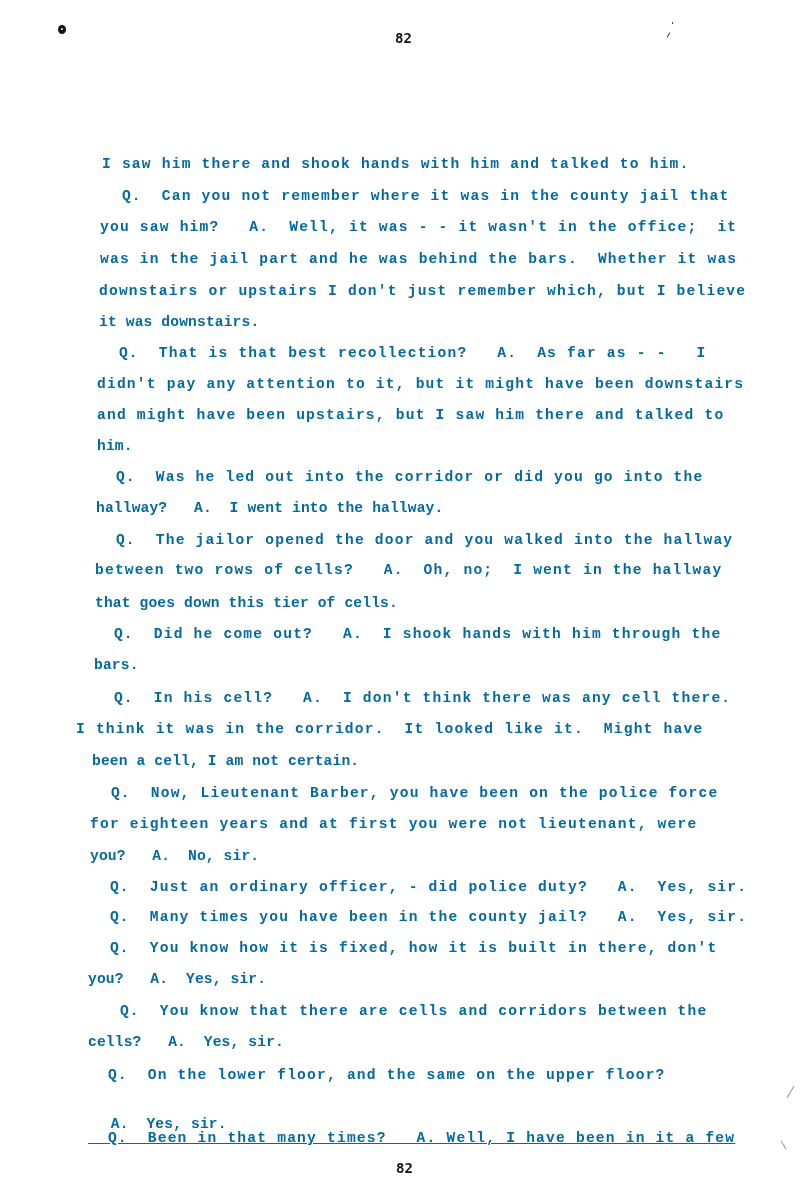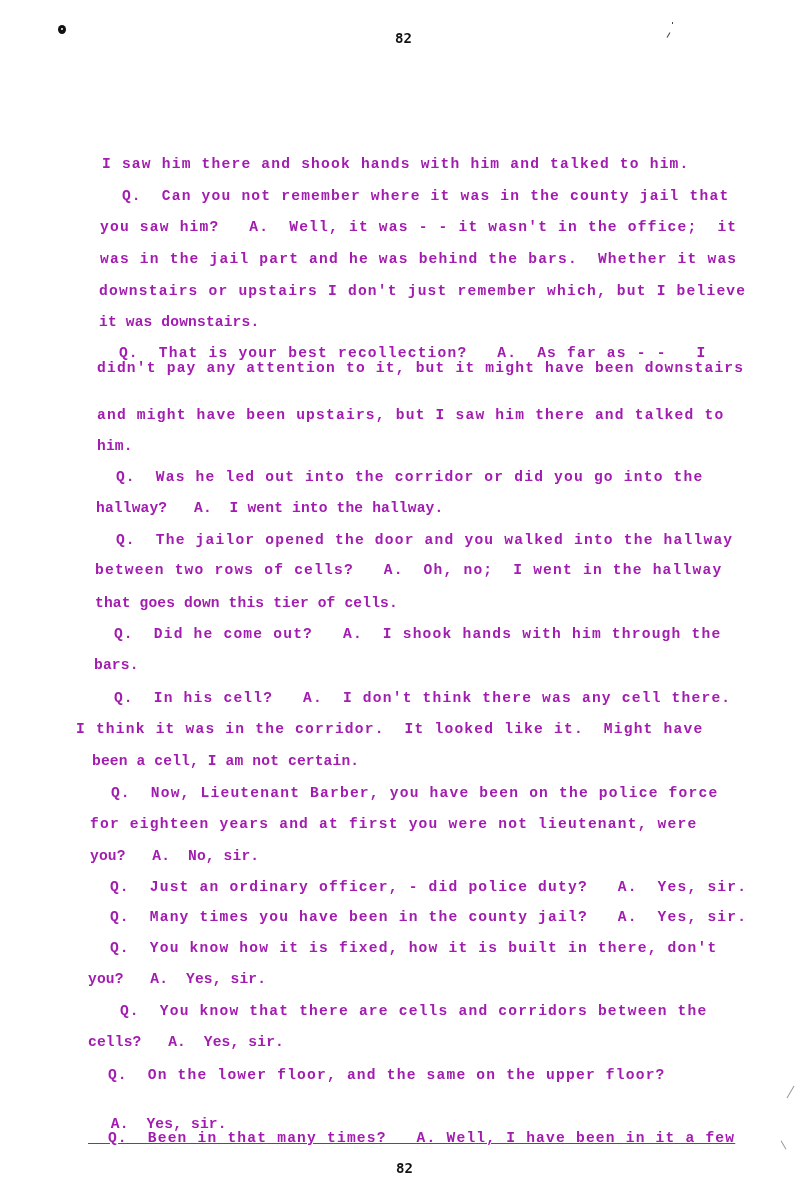--- a/index.html
+++ b/index.html
@@ -7,42 +7,42 @@
   .page { position: absolute; left: 0; top: 0; width: 800px; height: 1179px; background: #fff; }
   .hole-mark { position: absolute; left: 58px; top: 25px; width: 8px; height: 9px; background: #111; border-radius: 50%; }
   .hole-mark::after { content: ""; position: absolute; left: 3px; top: 3px; width: 2px; height: 2px; background: #fff; border-radius: 50%; }
   .page-num-top { position: absolute; left: 395px; top: 30px; font-family: "DejaVu Sans Mono", monospace; font-weight: bold; font-size: 14px; color: #111; }
   .page-num-bottom { position: absolute; left: 396px; top: 1160px; font-family: "DejaVu Sans Mono", monospace; font-weight: bold; font-size: 14px; color: #111; }
   .line {
     position: absolute;
     font-family: "Liberation Mono", "DejaVu Sans Mono", monospace;
     font-weight: bold;
     font-size: 14.6px;
-    color: #a21caf;
+    color: #0369a1;
     white-space: pre;
     letter-spacing: 0.15px;
     line-height: 18px;
   }
   .speck { position: absolute; background: #444; }
 </style>
 </head>
 <body>
 
 <div class="page">
   <div class="hole-mark"></div>
   <div class="page-num-top">82</div>
   <div id="lines">
       <div class="line" style="left: 102px; top: 155px; letter-spacing: 1.2px;">I saw him there and shook hands with him and talked to him.</div>
       <div class="line" style="left: 102px; top: 187px; letter-spacing: 1.2px;">  Q.  Can you not remember where it was in the county jail that</div>
       <div class="line" style="left: 100px; top: 218px; letter-spacing: 1.2px;">you saw him?   A.  Well, it was - - it wasn't in the office;  it</div>
       <div class="line" style="left: 100px; top: 250px; letter-spacing: 1.2px;">was in the jail part and he was behind the bars.  Whether it was</div>
       <div class="line" style="left: 99px; top: 282px; letter-spacing: 1.2px;">downstairs or upstairs I don't just remember which, but I believe</div>
       <div class="line" style="left: 99px; top: 313px;">it was downstairs.</div>
-      <div class="line" style="left: 99px; top: 344px; letter-spacing: 1.2px;">  Q.  That is your best recollection?   A.  As far as - -   I</div>
-      <div class="line" style="left: 97px; top: 359px; letter-spacing: 1.2px;">didn't pay any attention to it, but it might have been downstairs</div>
+      <div class="line" style="left: 99px; top: 344px; letter-spacing: 1.2px;">  Q.  That is that best recollection?   A.  As far as - -   I</div>
+      <div class="line" style="left: 97px; top: 375px; letter-spacing: 1.2px;">didn't pay any attention to it, but it might have been downstairs</div>
       <div class="line" style="left: 97px; top: 406px; letter-spacing: 1.2px;">and might have been upstairs, but I saw him there and talked to</div>
       <div class="line" style="left: 97px; top: 437px;">him.</div>
       <div class="line" style="left: 96px; top: 468px; letter-spacing: 1.2px;">  Q.  Was he led out into the corridor or did you go into the</div>
       <div class="line" style="left: 96px; top: 499px;">hallway?   A.  I went into the hallway.</div>
       <div class="line" style="left: 96px; top: 531px; letter-spacing: 1.2px;">  Q.  The jailor opened the door and you walked into the hallway</div>
       <div class="line" style="left: 95px; top: 561px; letter-spacing: 1.2px;">between two rows of cells?   A.  Oh, no;  I went in the hallway</div>
       <div class="line" style="left: 95px; top: 594px;">that goes down this tier of cells.</div>
       <div class="line" style="left: 94px; top: 625px; letter-spacing: 1.2px;">  Q.  Did he come out?   A.  I shook hands with him through the</div>
       <div class="line" style="left: 94px; top: 656px;">bars.</div>
       <div class="line" style="left: 94px; top: 689px; letter-spacing: 1.2px;">  Q.  In his cell?   A.  I don't think there was any cell there.</div>

